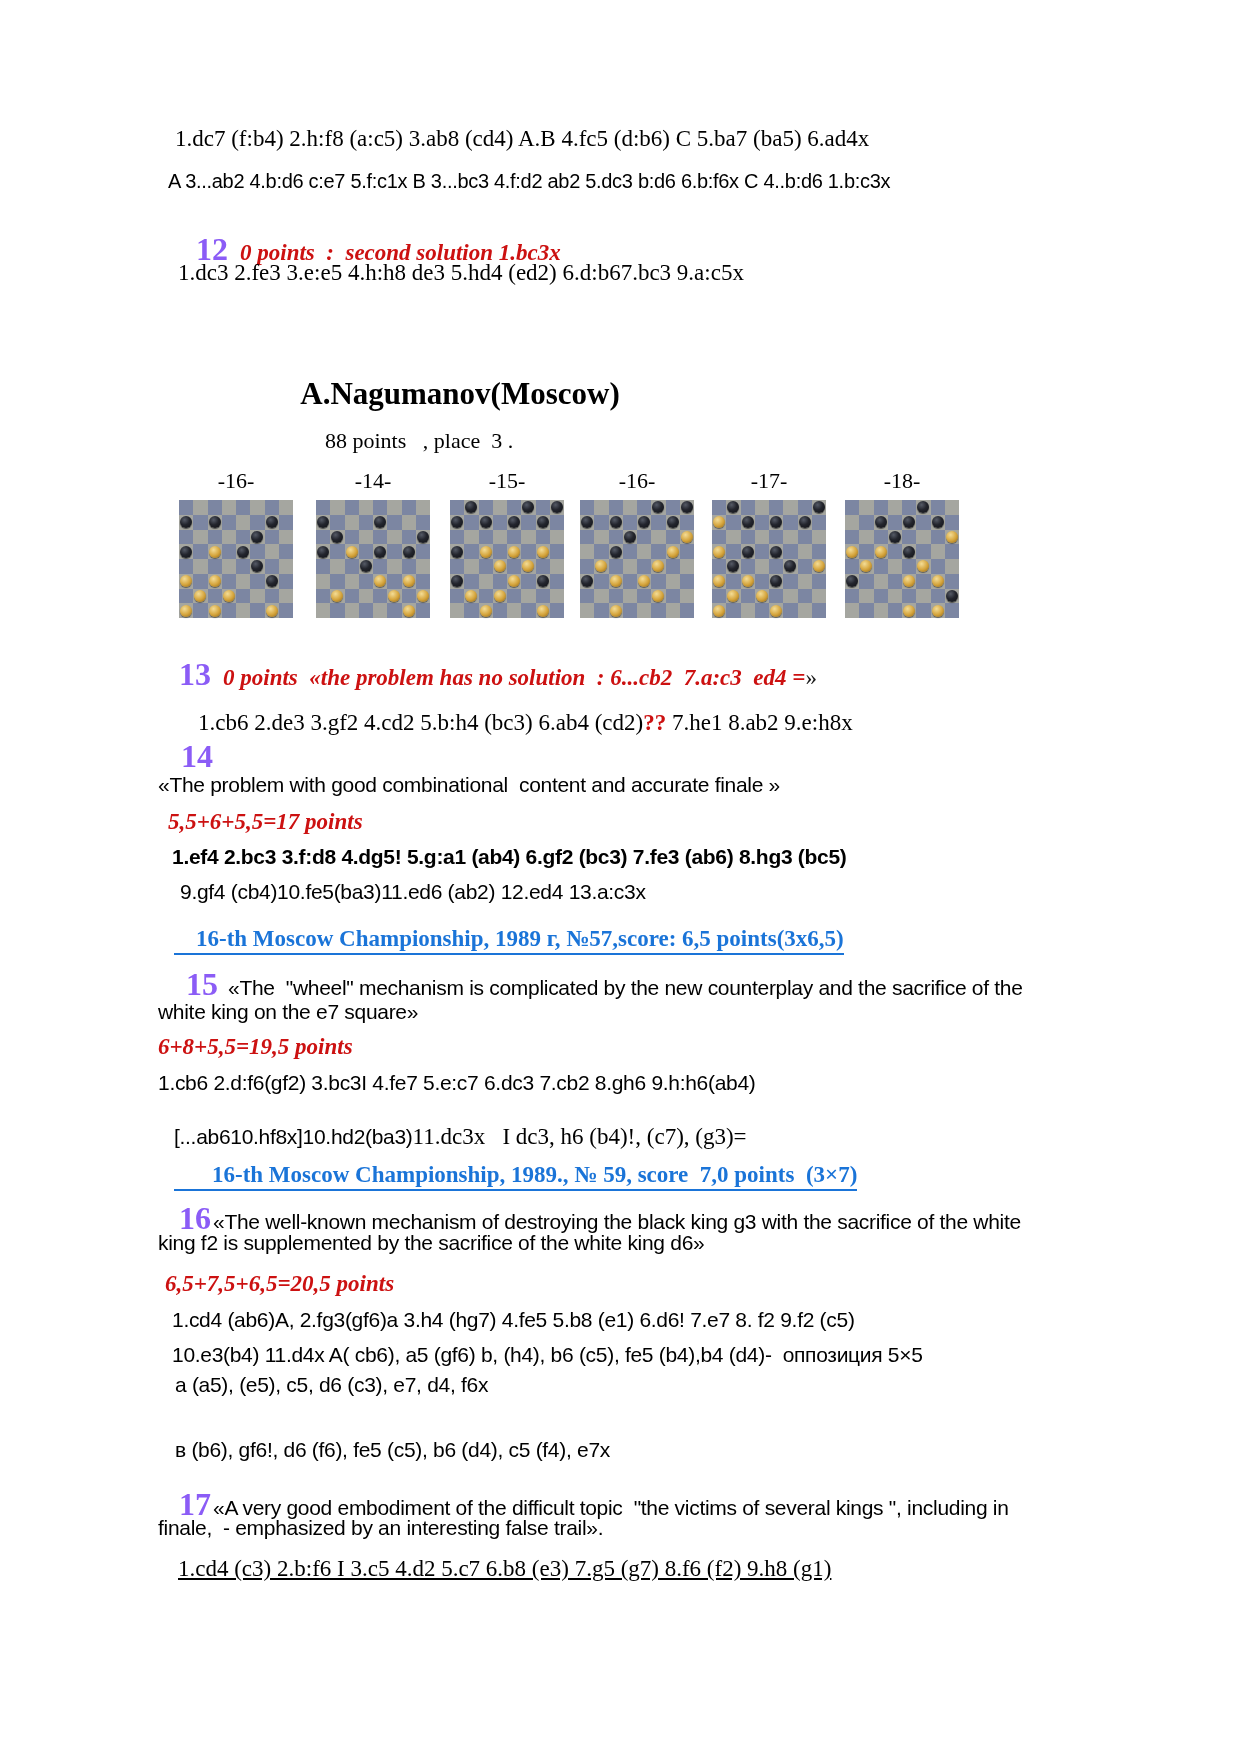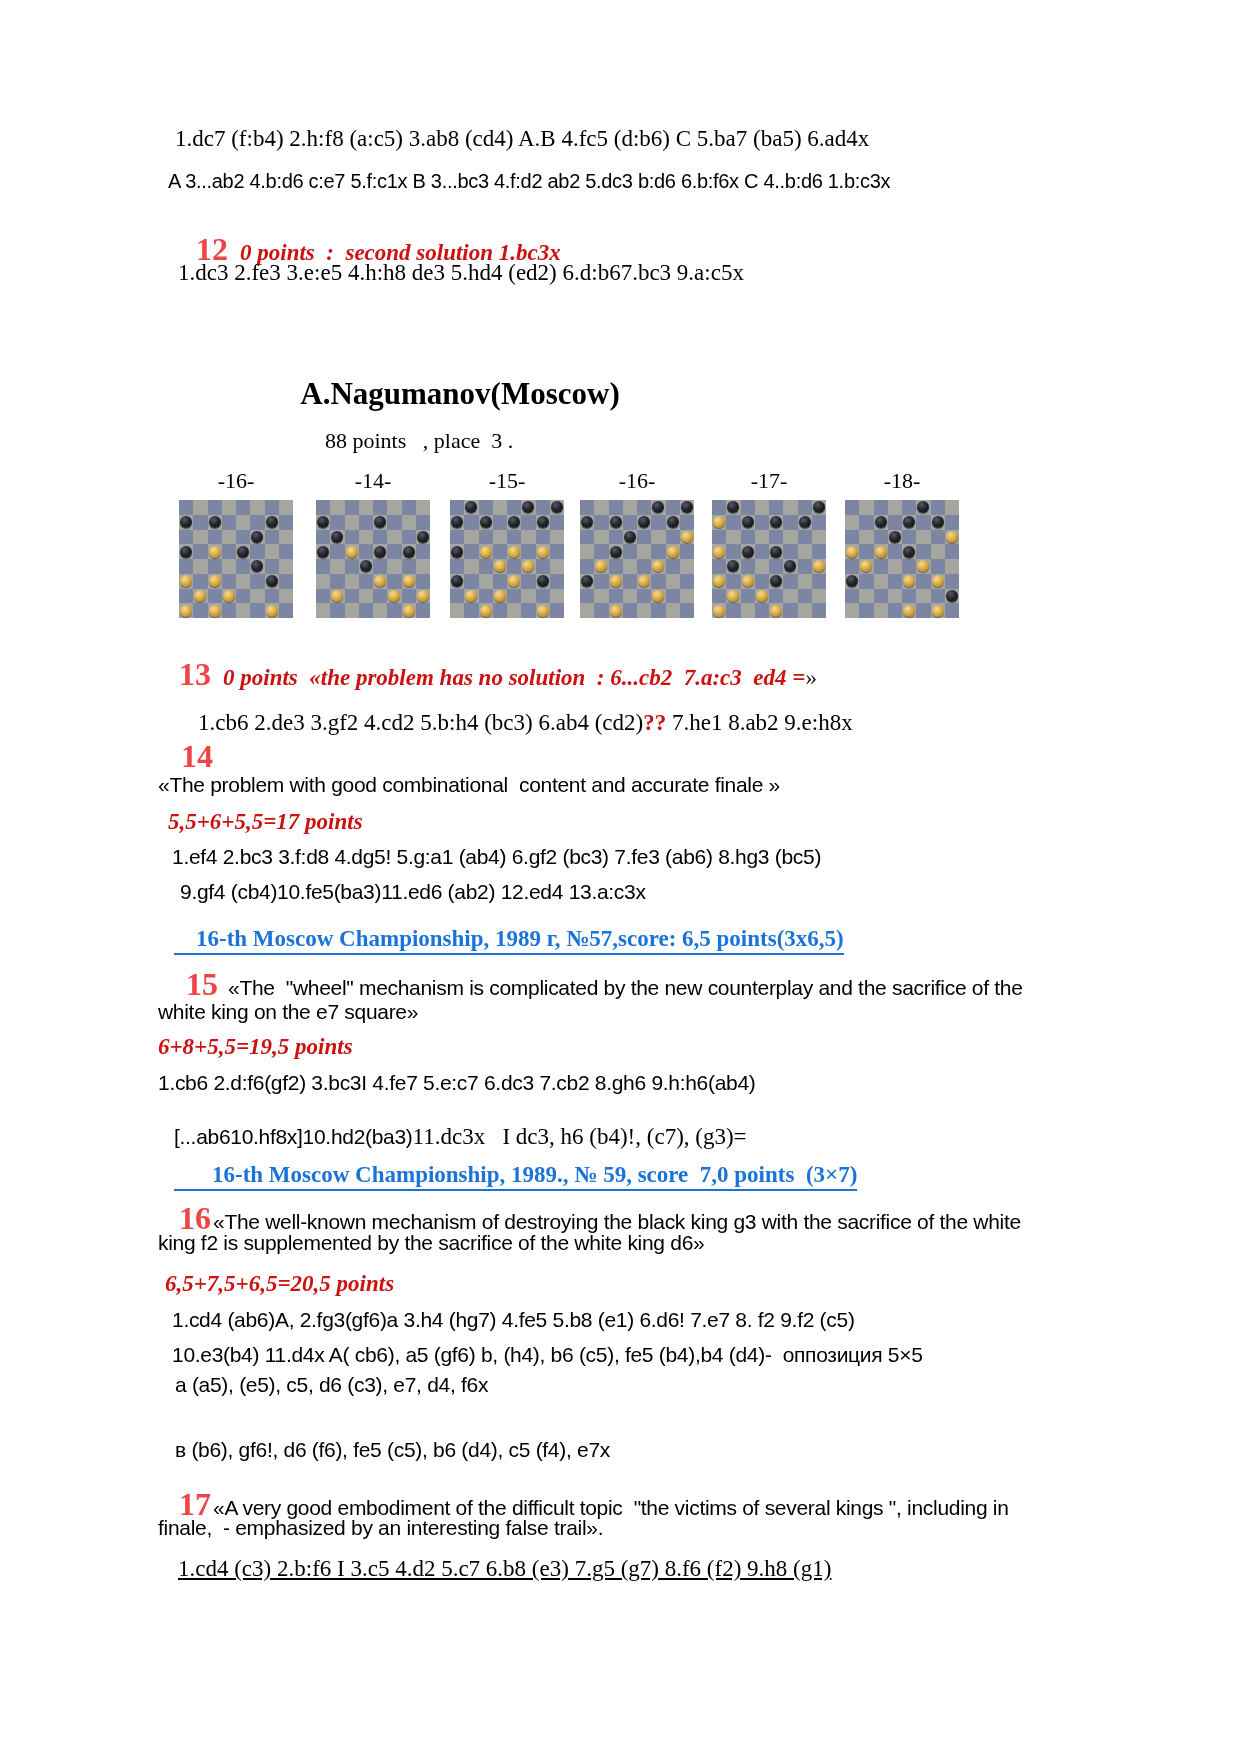--- a/index.html
+++ b/index.html
@@ -2,21 +2,21 @@
 <html><head>
 <meta charset="utf-8">
 <style>
   html,body{margin:0;padding:0;}
   body{background:#ffffff;width:1240px;height:1755px;position:relative;
        font-family:"Liberation Serif", serif;}
   .page{position:absolute;left:0;top:0;width:1240px;height:1755px;background:#fff;overflow:hidden;}
   .line{position:absolute;white-space:pre;color:#000;}
   .serif{font-family:"Liberation Serif", serif;font-size:23px;}
   .sans{font-family:"Liberation Sans", sans-serif;font-size:21px;letter-spacing:-0.3px;}
-  .num{font-family:"Liberation Serif", serif;font-weight:bold;font-size:32px;color:#ef4444;}
+  .num{font-family:"Liberation Serif", serif;font-weight:bold;font-size:32px;color:#8b5cf6;}
   .red-bi{font-family:"Liberation Serif", serif;font-weight:bold;font-style:italic;
           font-size:23px;color:#cc1111;}
   .black-mark{color:#1a1a1a;font-family:"Liberation Serif", serif;font-size:23px;}
   .title{font-family:"Liberation Serif", serif;font-weight:bold;font-size:31px;text-align:center;}
   .subtitle{font-family:"Liberation Serif", serif;font-size:22px;}
   .champ{font-family:"Liberation Serif", serif;font-weight:bold;font-size:23px;
          color:#1a74d8;text-decoration:none;display:inline-block;
          border-bottom:2px solid #1a74d8;padding-bottom:1px;}
   .board-block{position:absolute;top:500px;width:114px;height:118px;}
   .board-label{position:absolute;top:-32px;left:0;width:100%;text-align:center;
@@ -571,21 +571,21 @@
   </div>
   <div class="line serif" style="left:175px;top:684px;">
     <span>1.cb6 2.de3 3.gf2 4.cd2 5.b:h4 (bc3) 6.ab4 (cd2)</span><span class="red-bi" style="font-size:23px;font-style:normal;">??</span><span> 7.he1 8.ab2 9.e:h8x</span>
   </div>
 
   <div class="line" style="left:165px;top:720px;">
     <span class="num">14</span>
   </div>
   <div class="line sans" style="left:158px;top:773px;">«The problem with good combinational  content and accurate finale »</div>
   <div class="line red-bi" style="left:168px;top:809px;">5,5+6+5,5=17 points</div>
-  <div class="line sans" style="left:172px;top:845px;">1.ef4 2.bc3 3.f:d8 4.dg5! 5.g:a1 (ab4) 6.gf2 (bc3) 7.fe3 (ab6) 8.hg3 (bc5)</div>
+  <div class="line sans" style="left:172px;top:845px;font-weight:bold;">1.ef4 2.bc3 3.f:d8 4.dg5! 5.g:a1 (ab4) 6.gf2 (bc3) 7.fe3 (ab6) 8.hg3 (bc5)</div>
   <div class="line sans" style="left:180px;top:880px;">9.gf4 (cb4)10.fe5(ba3)11.ed6 (ab2) 12.ed4 13.a:c3x</div>
   <div class="line" style="left:158px;top:908px;">
     <a class="champ" style="padding-left:22px;" href="#">16-th Moscow Championship, 1989 г, №57,score: 6,5 points(3x6,5)</a>
   </div>
 
   <div class="line" style="left:170px;top:948px;">
     <span class="num">15</span><span class="sans" style="margin-left:10px;">«The  "wheel" mechanism is complicated by the new counterplay and the sacrifice of the</span>
   </div>
   <div class="line sans" style="left:158px;top:1000px;">white king on the e7 square»</div>
   <div class="line red-bi" style="left:158px;top:1034px;">6+8+5,5=19,5 points</div>

